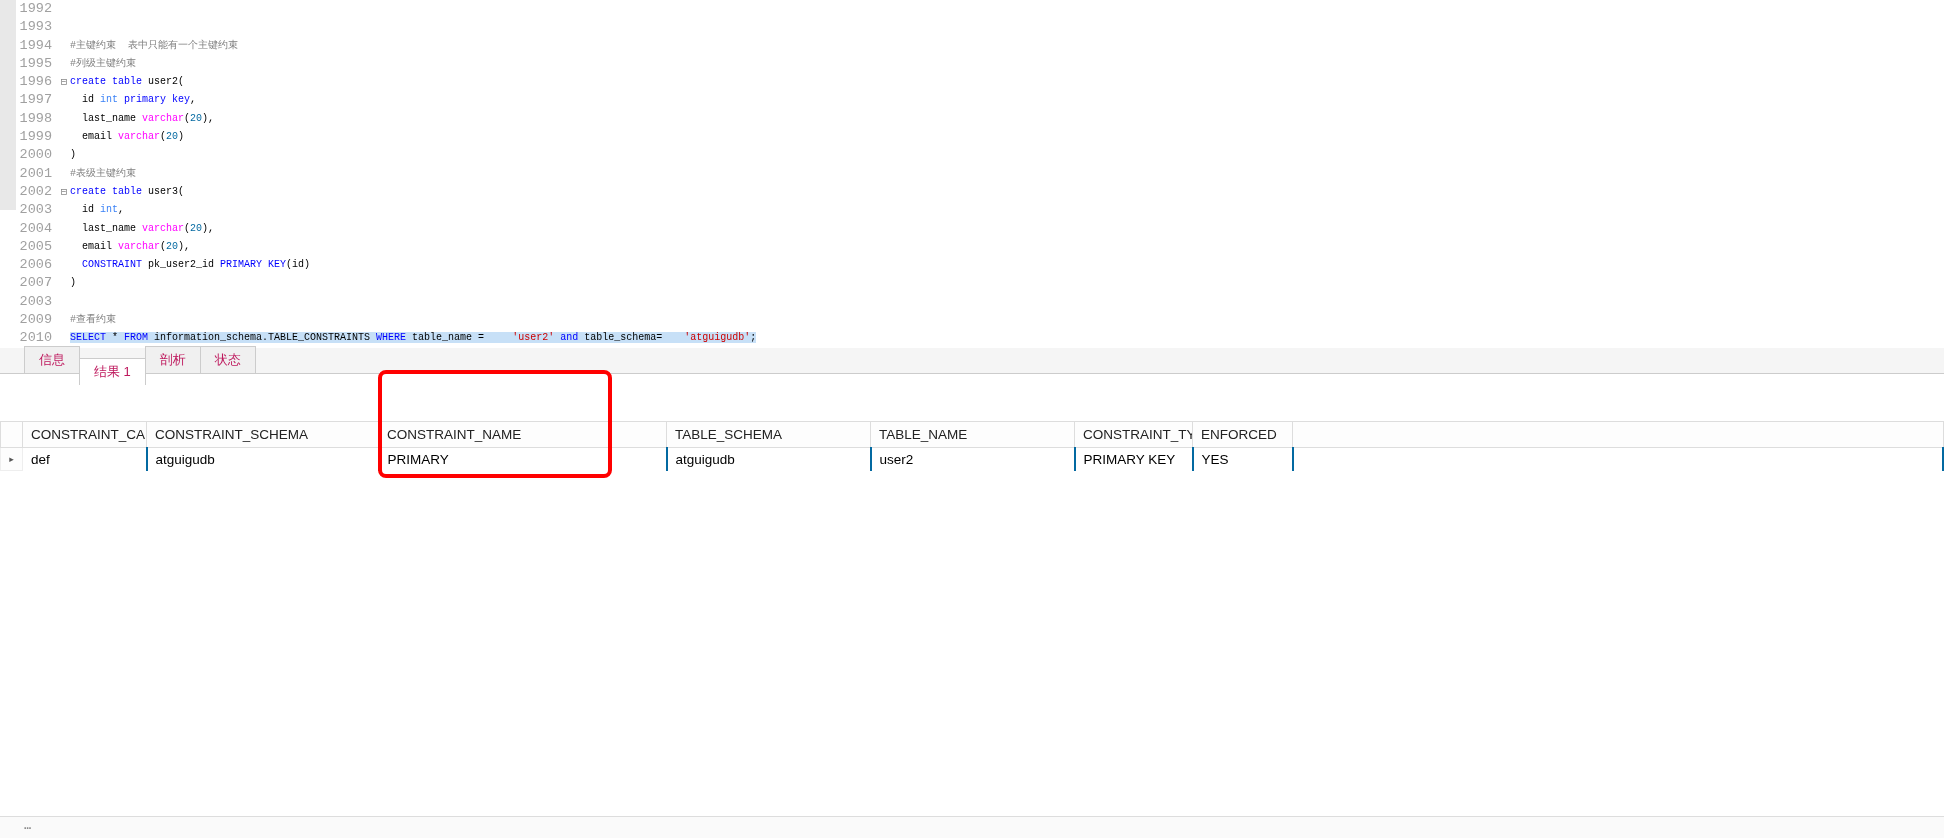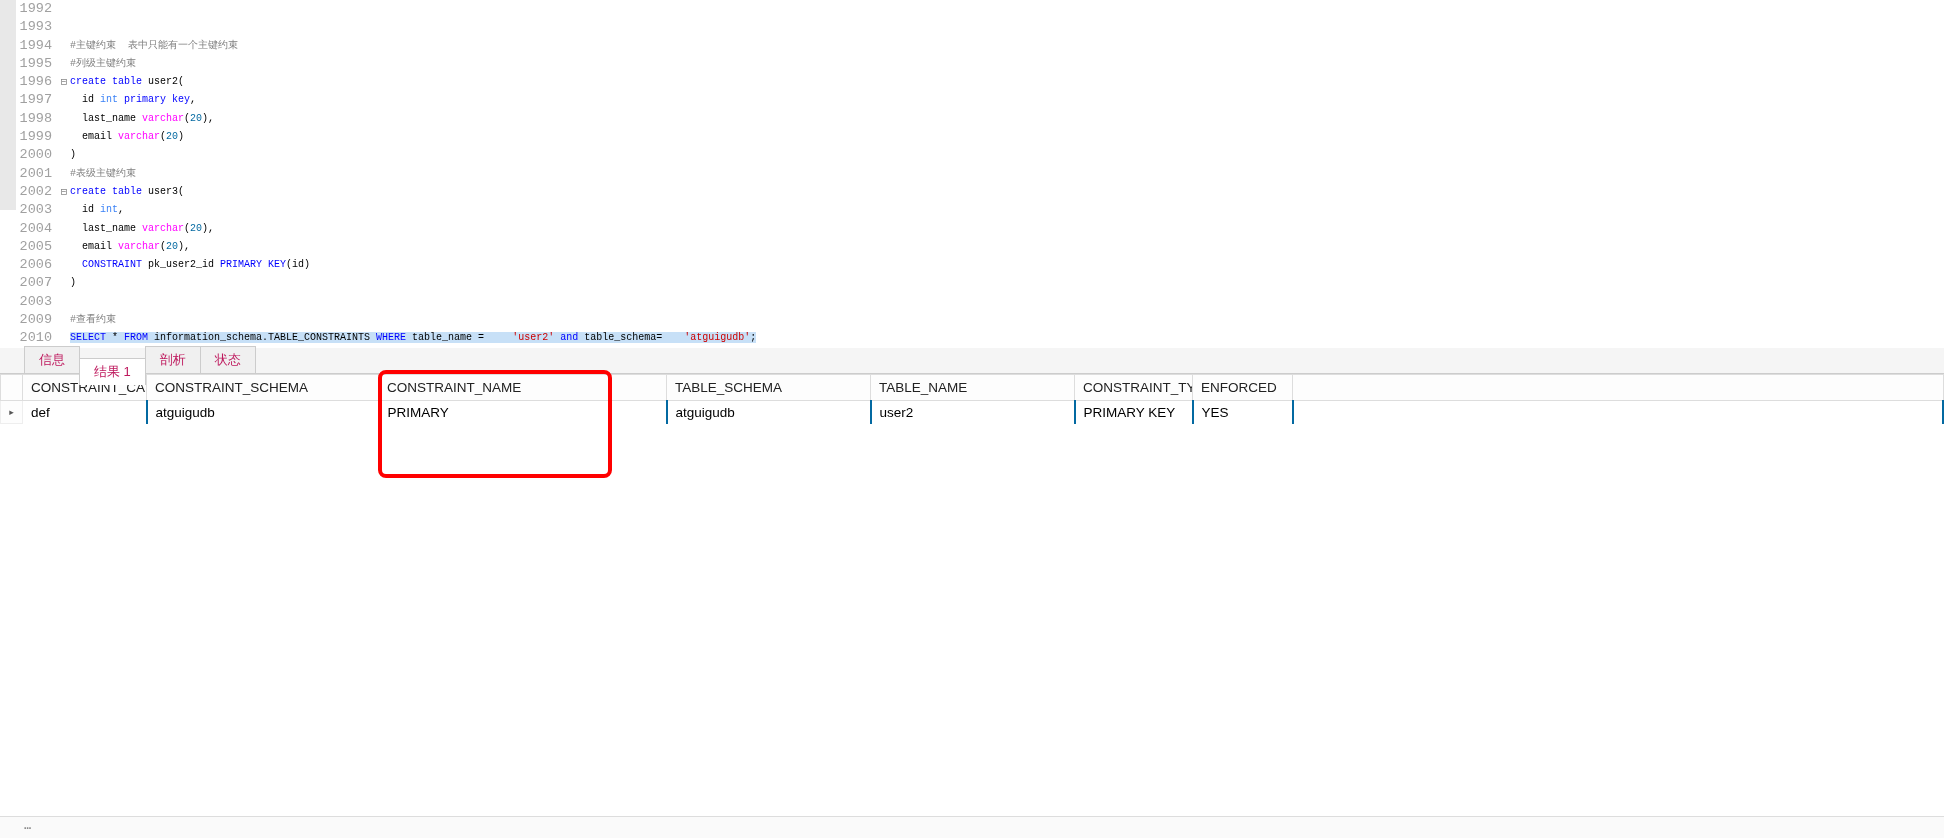--- a/index.html
+++ b/index.html
@@ -77,20 +77,21 @@
       color: #be185d;
     }
     .tab.active {
       background: #fff;
       position: relative;
       top: 12px;
     }
     .results-area {
       font-family: "Microsoft YaHei", Tahoma, sans-serif;
       font-size: 13.5px;
+      margin-top: 47px;
     }
     .results-table {
       border-collapse: collapse;
       width: 100%;
       table-layout: fixed;
     }
     .results-table th {
       text-align: left;
       font-weight: normal;
       padding: 5px 8px;

